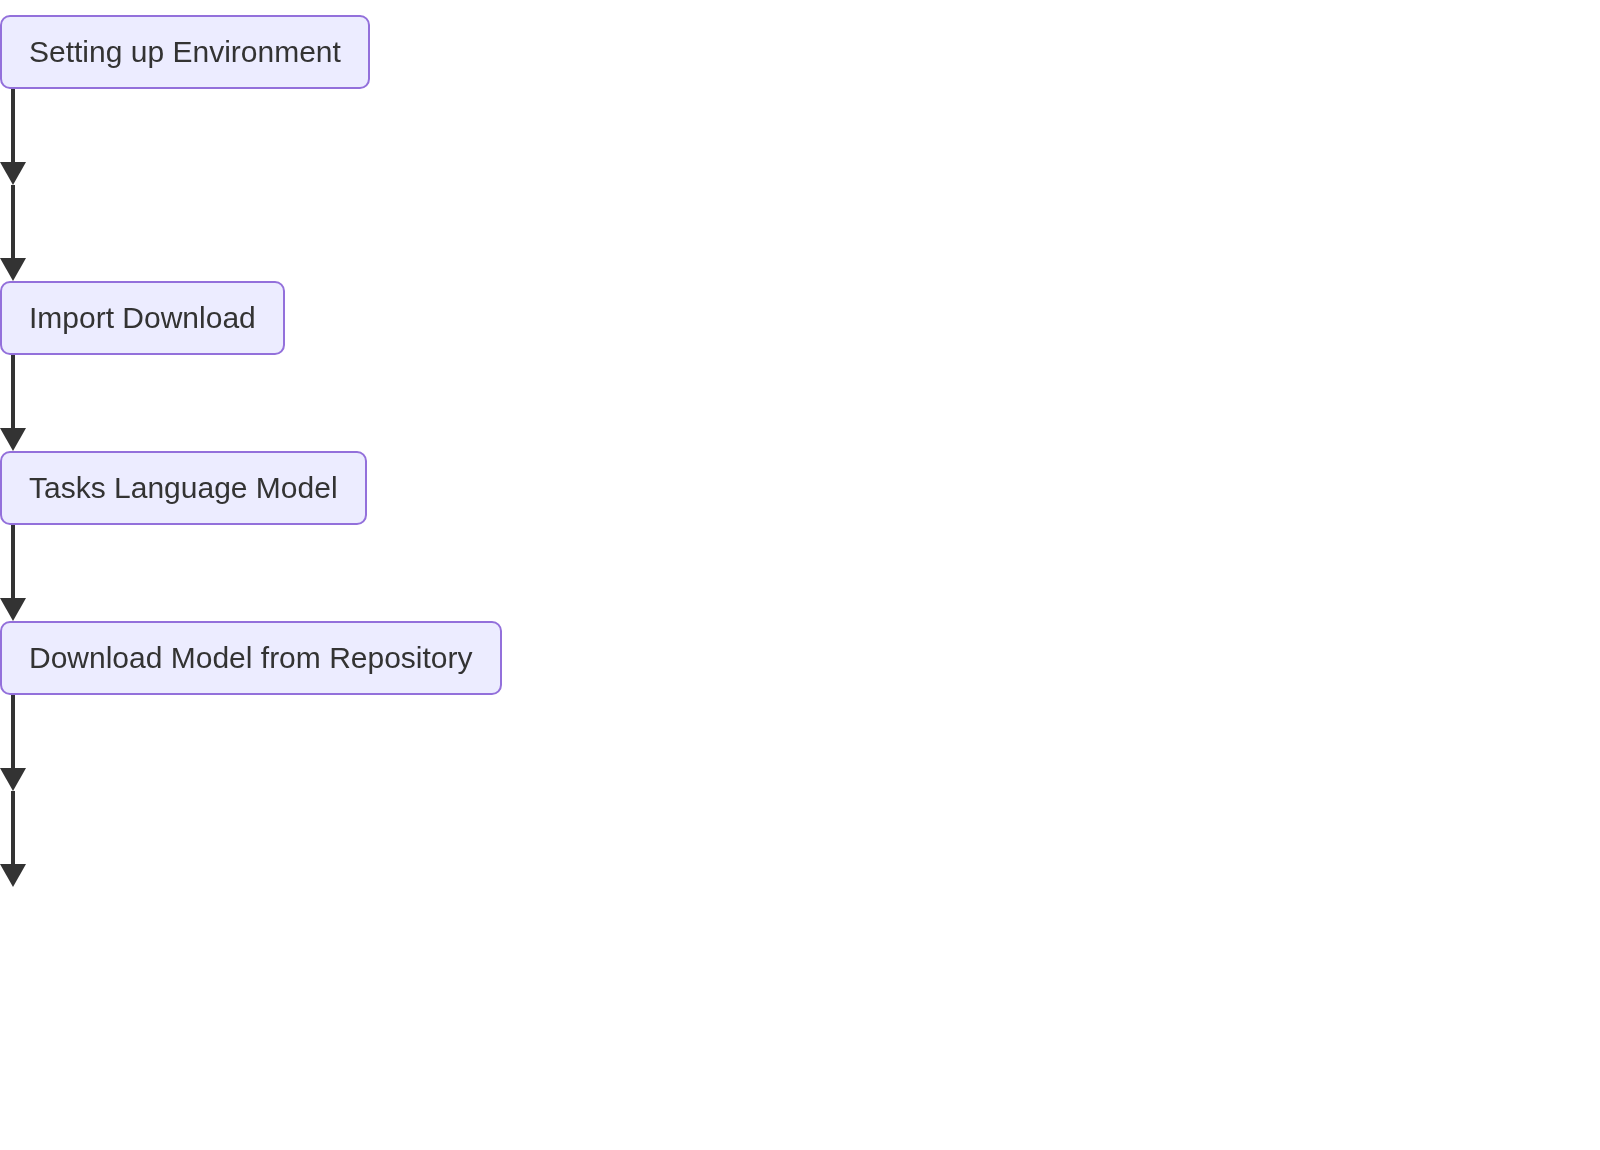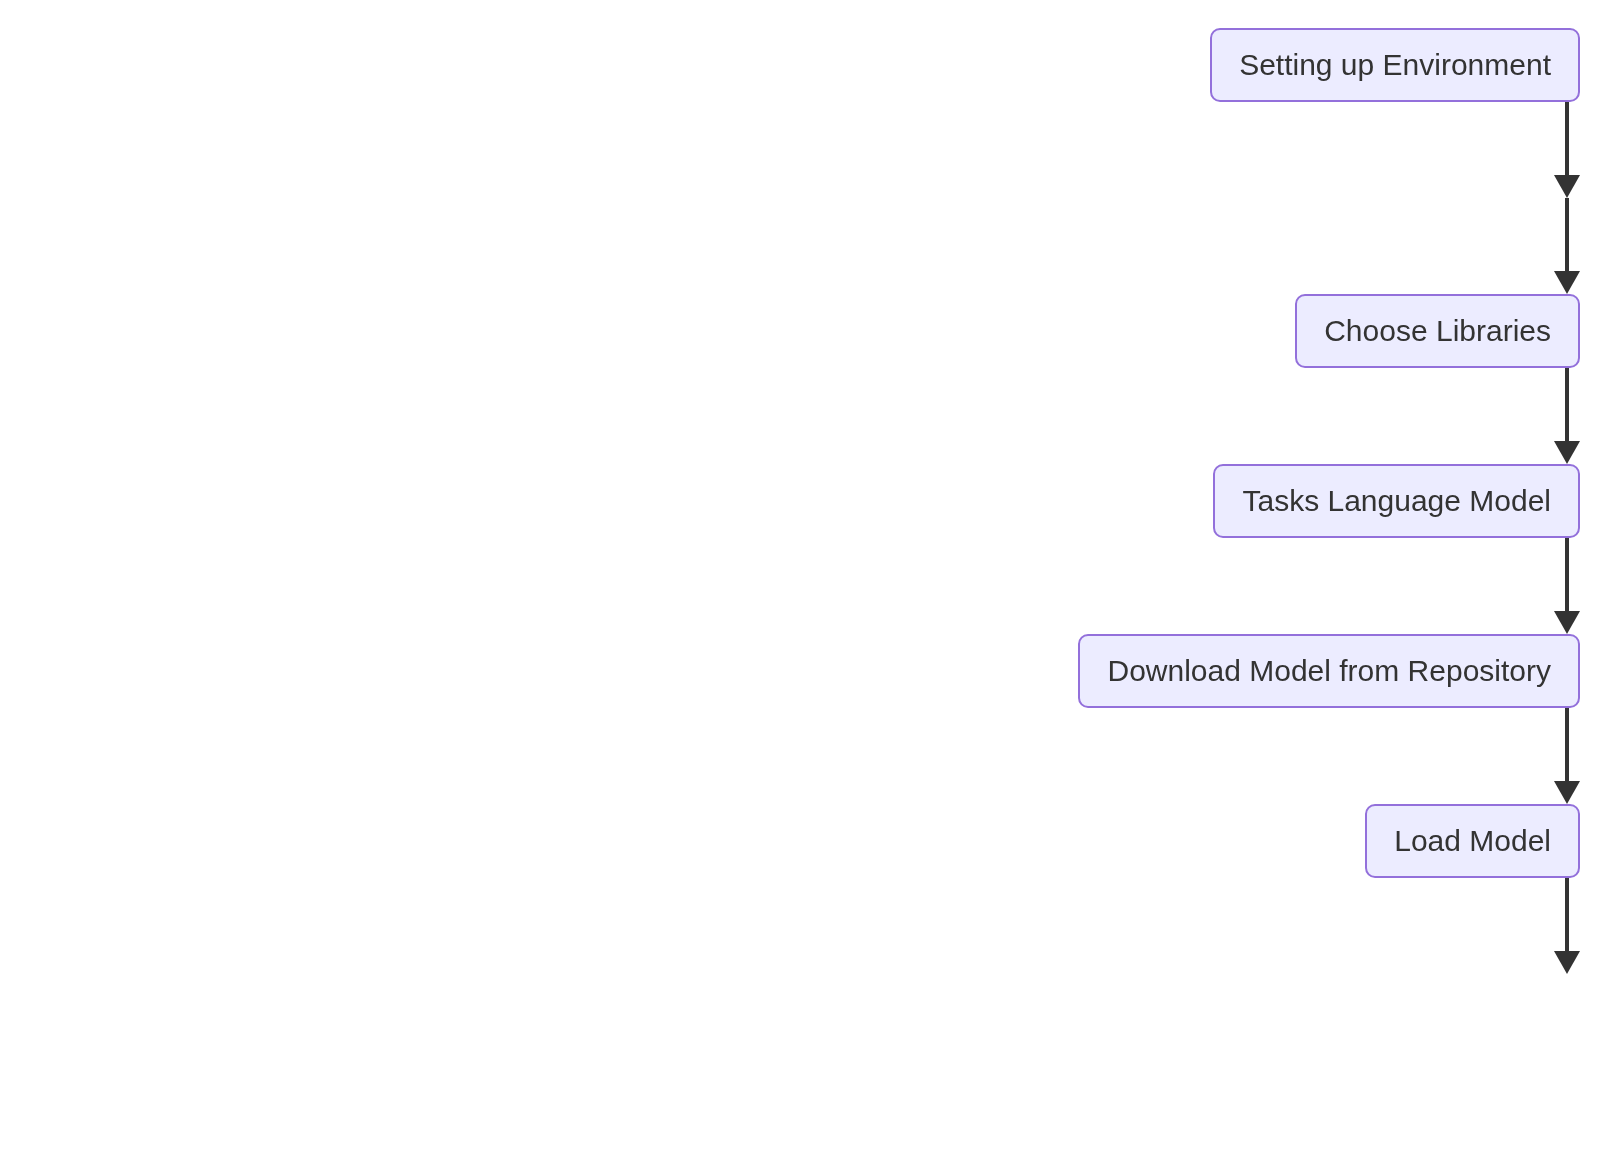--- a/index.html
+++ b/index.html
@@ -10,27 +10,26 @@
   .canvas {
     position: relative;
     width: 1600px;
     height: 1150px;
     background: #ffffff;
     overflow: hidden;
     font-family: "Liberation Sans", "DejaVu Sans", sans-serif;
   }
   .flow-column {
     position: absolute;
-    top: 28px;
+    top: 15px;
     left: 0;
     width: 1568px; 
     display: flex;
     flex-direction: column;
-    align-items: flex-end;
-    margin-left: 12px;
+    align-items: flex-start;
   }
   .flow-node {
     background: #ECECFF;
     border: 2px solid #9370DB;
     border-radius: 10px;
     padding: 17px 27px;
     font-size: 30px;
     line-height: 36px;
     color: #333333;
     white-space: nowrap;
@@ -69,42 +68,41 @@
       <div class="shaft"></div>
       <div class="head"></div>
     </div>
 
 
     <div class="arrow">
       <div class="shaft"></div>
       <div class="head"></div>
     </div>
 
-    <div class="flow-node">Choose Libraries</div>
+    <div class="flow-node">Import Download</div>
 
     <div class="arrow">
       <div class="shaft"></div>
       <div class="head"></div>
     </div>
 
     <div class="flow-node">Tasks Language Model</div>
 
     <div class="arrow">
       <div class="shaft"></div>
       <div class="head"></div>
     </div>
 
     <div class="flow-node">Download Model from Repository</div>
 
     <div class="arrow">
       <div class="shaft"></div>
       <div class="head"></div>
     </div>
 
-    <div class="flow-node">Load Model</div>
 
     <div class="arrow">
       <div class="shaft"></div>
       <div class="head"></div>
     </div>
 
 
   </div>
 </div>
 

